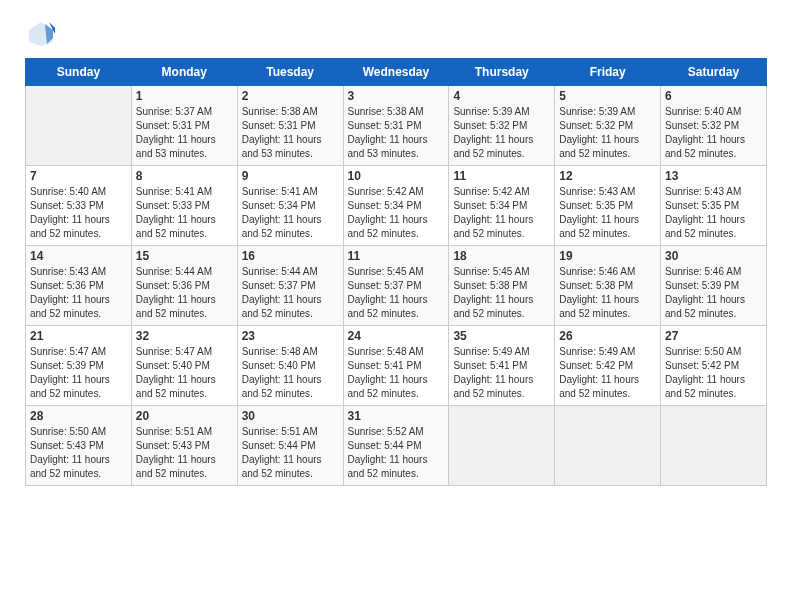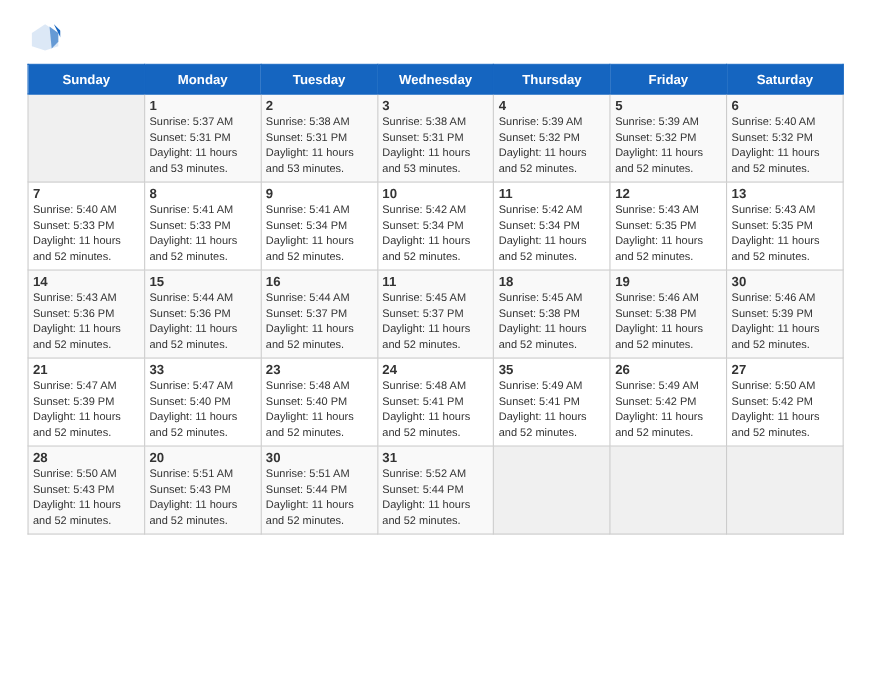--- a/index.html
+++ b/index.html
@@ -199,21 +199,21 @@
           <span class="day-num">30</span>
           <div class="day-info">Sunrise: 5:46 AM<br>Sunset: 5:39 PM<br>Daylight: 11 hours<br>and 52 minutes.</div>
         </td>
       </tr>
       <tr>
         <td>
           <span class="day-num">21</span>
           <div class="day-info">Sunrise: 5:47 AM<br>Sunset: 5:39 PM<br>Daylight: 11 hours<br>and 52 minutes.</div>
         </td>
         <td>
-          <span class="day-num">33</span>
+          <span class="day-num">32</span>
           <div class="day-info">Sunrise: 5:47 AM<br>Sunset: 5:40 PM<br>Daylight: 11 hours<br>and 52 minutes.</div>
         </td>
         <td>
           <span class="day-num">23</span>
           <div class="day-info">Sunrise: 5:48 AM<br>Sunset: 5:40 PM<br>Daylight: 11 hours<br>and 52 minutes.</div>
         </td>
         <td>
           <span class="day-num">24</span>
           <div class="day-info">Sunrise: 5:48 AM<br>Sunset: 5:41 PM<br>Daylight: 11 hours<br>and 52 minutes.</div>
         </td>

